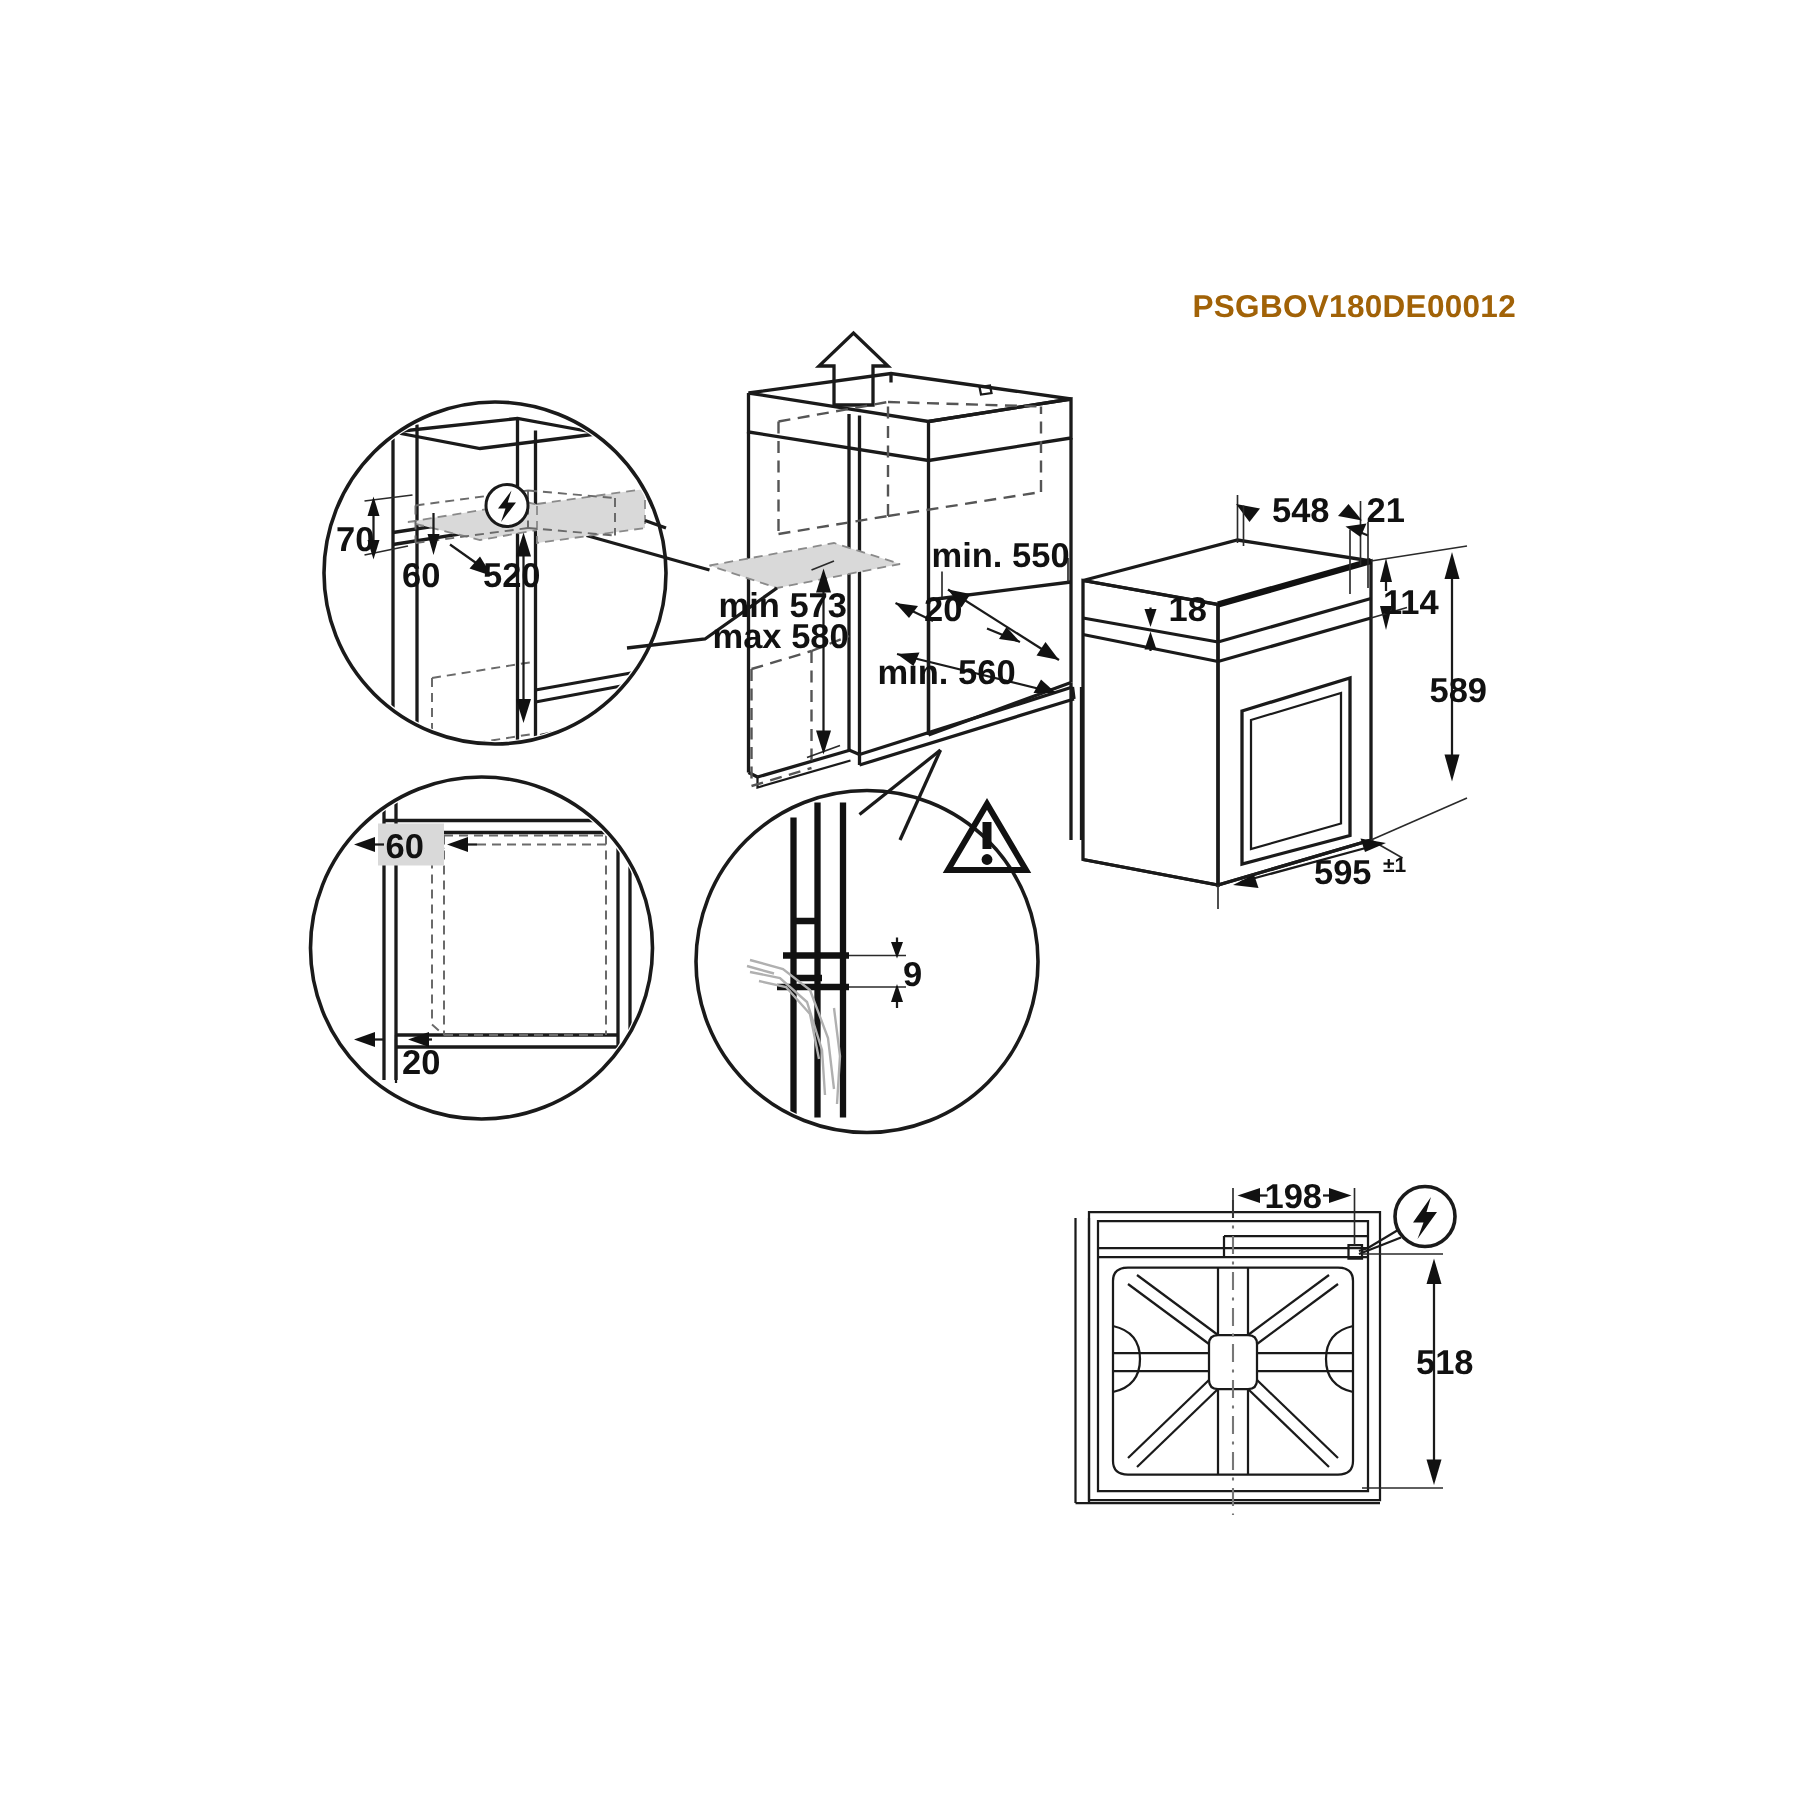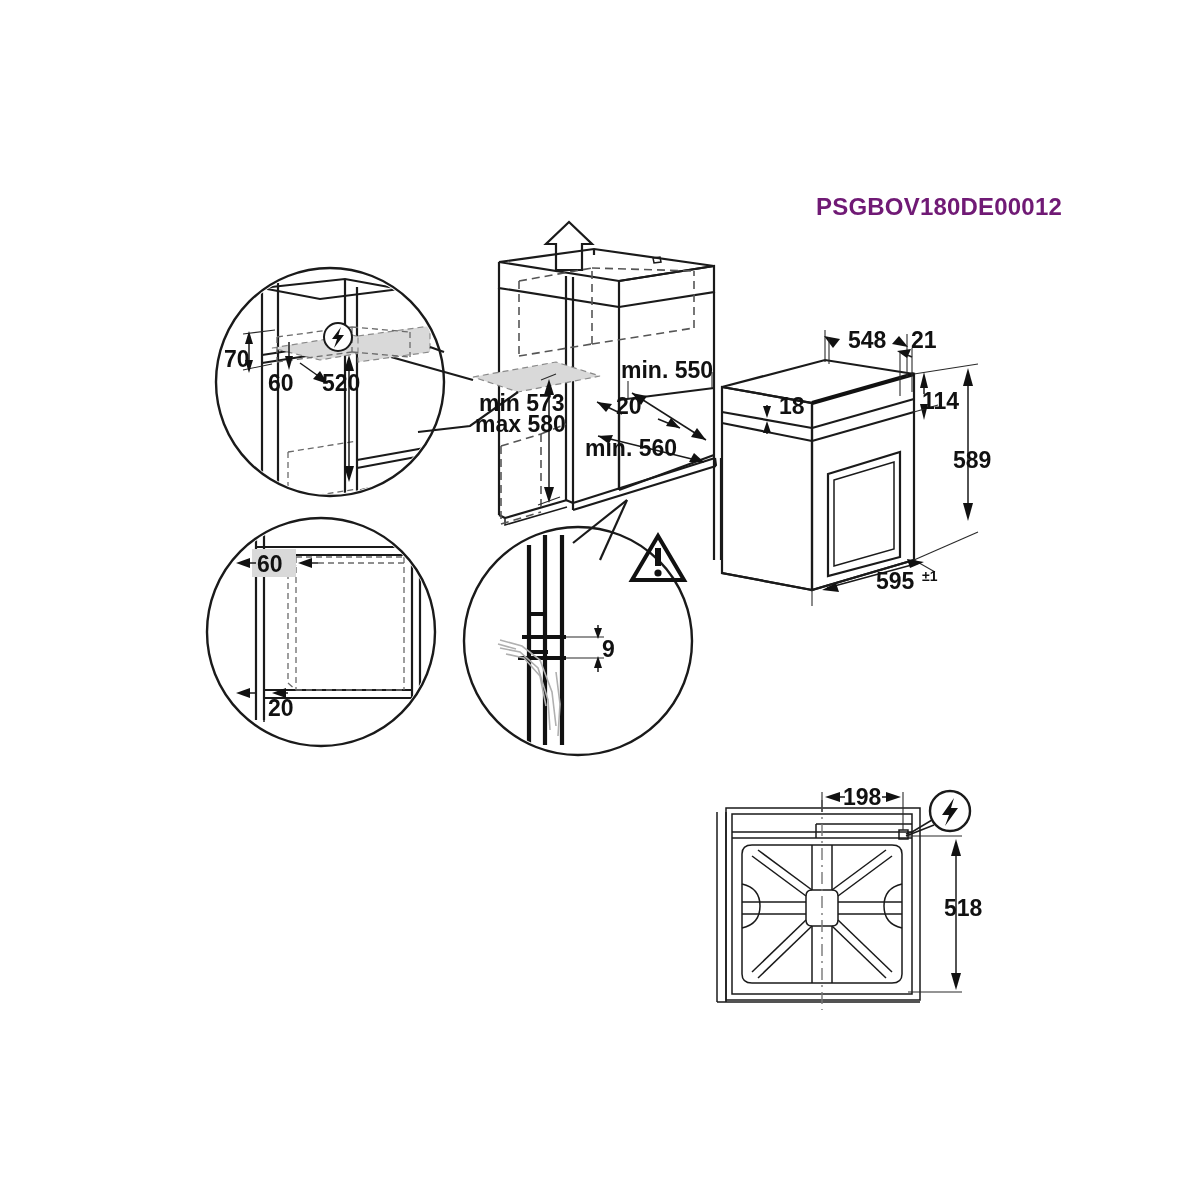--- a/index.html
+++ b/index.html
@@ -24,26 +24,25 @@
   .drawing-svg {
     position: absolute;
     left: 0; top: 0;
     width: 1200px;
     height: 1200px;
   }
   .dwg-code {
     position: absolute;
     left: 795px;
     top: 193px;
-    font-size: 24px;
+    font-size: 21px;
     font-weight: bold;
     letter-spacing: 0.2px;
-    color: #701a75;
+    color: #a16207;
     white-space: nowrap;
-    margin-left: 21px;
   }
   text.dim {
     font-family: "Liberation Sans", sans-serif;
     font-size: 23px;
     font-weight: bold;
     fill: #111111;
   }
   text.sup {
     font-family: "Liberation Sans", sans-serif;
     font-size: 14px;

